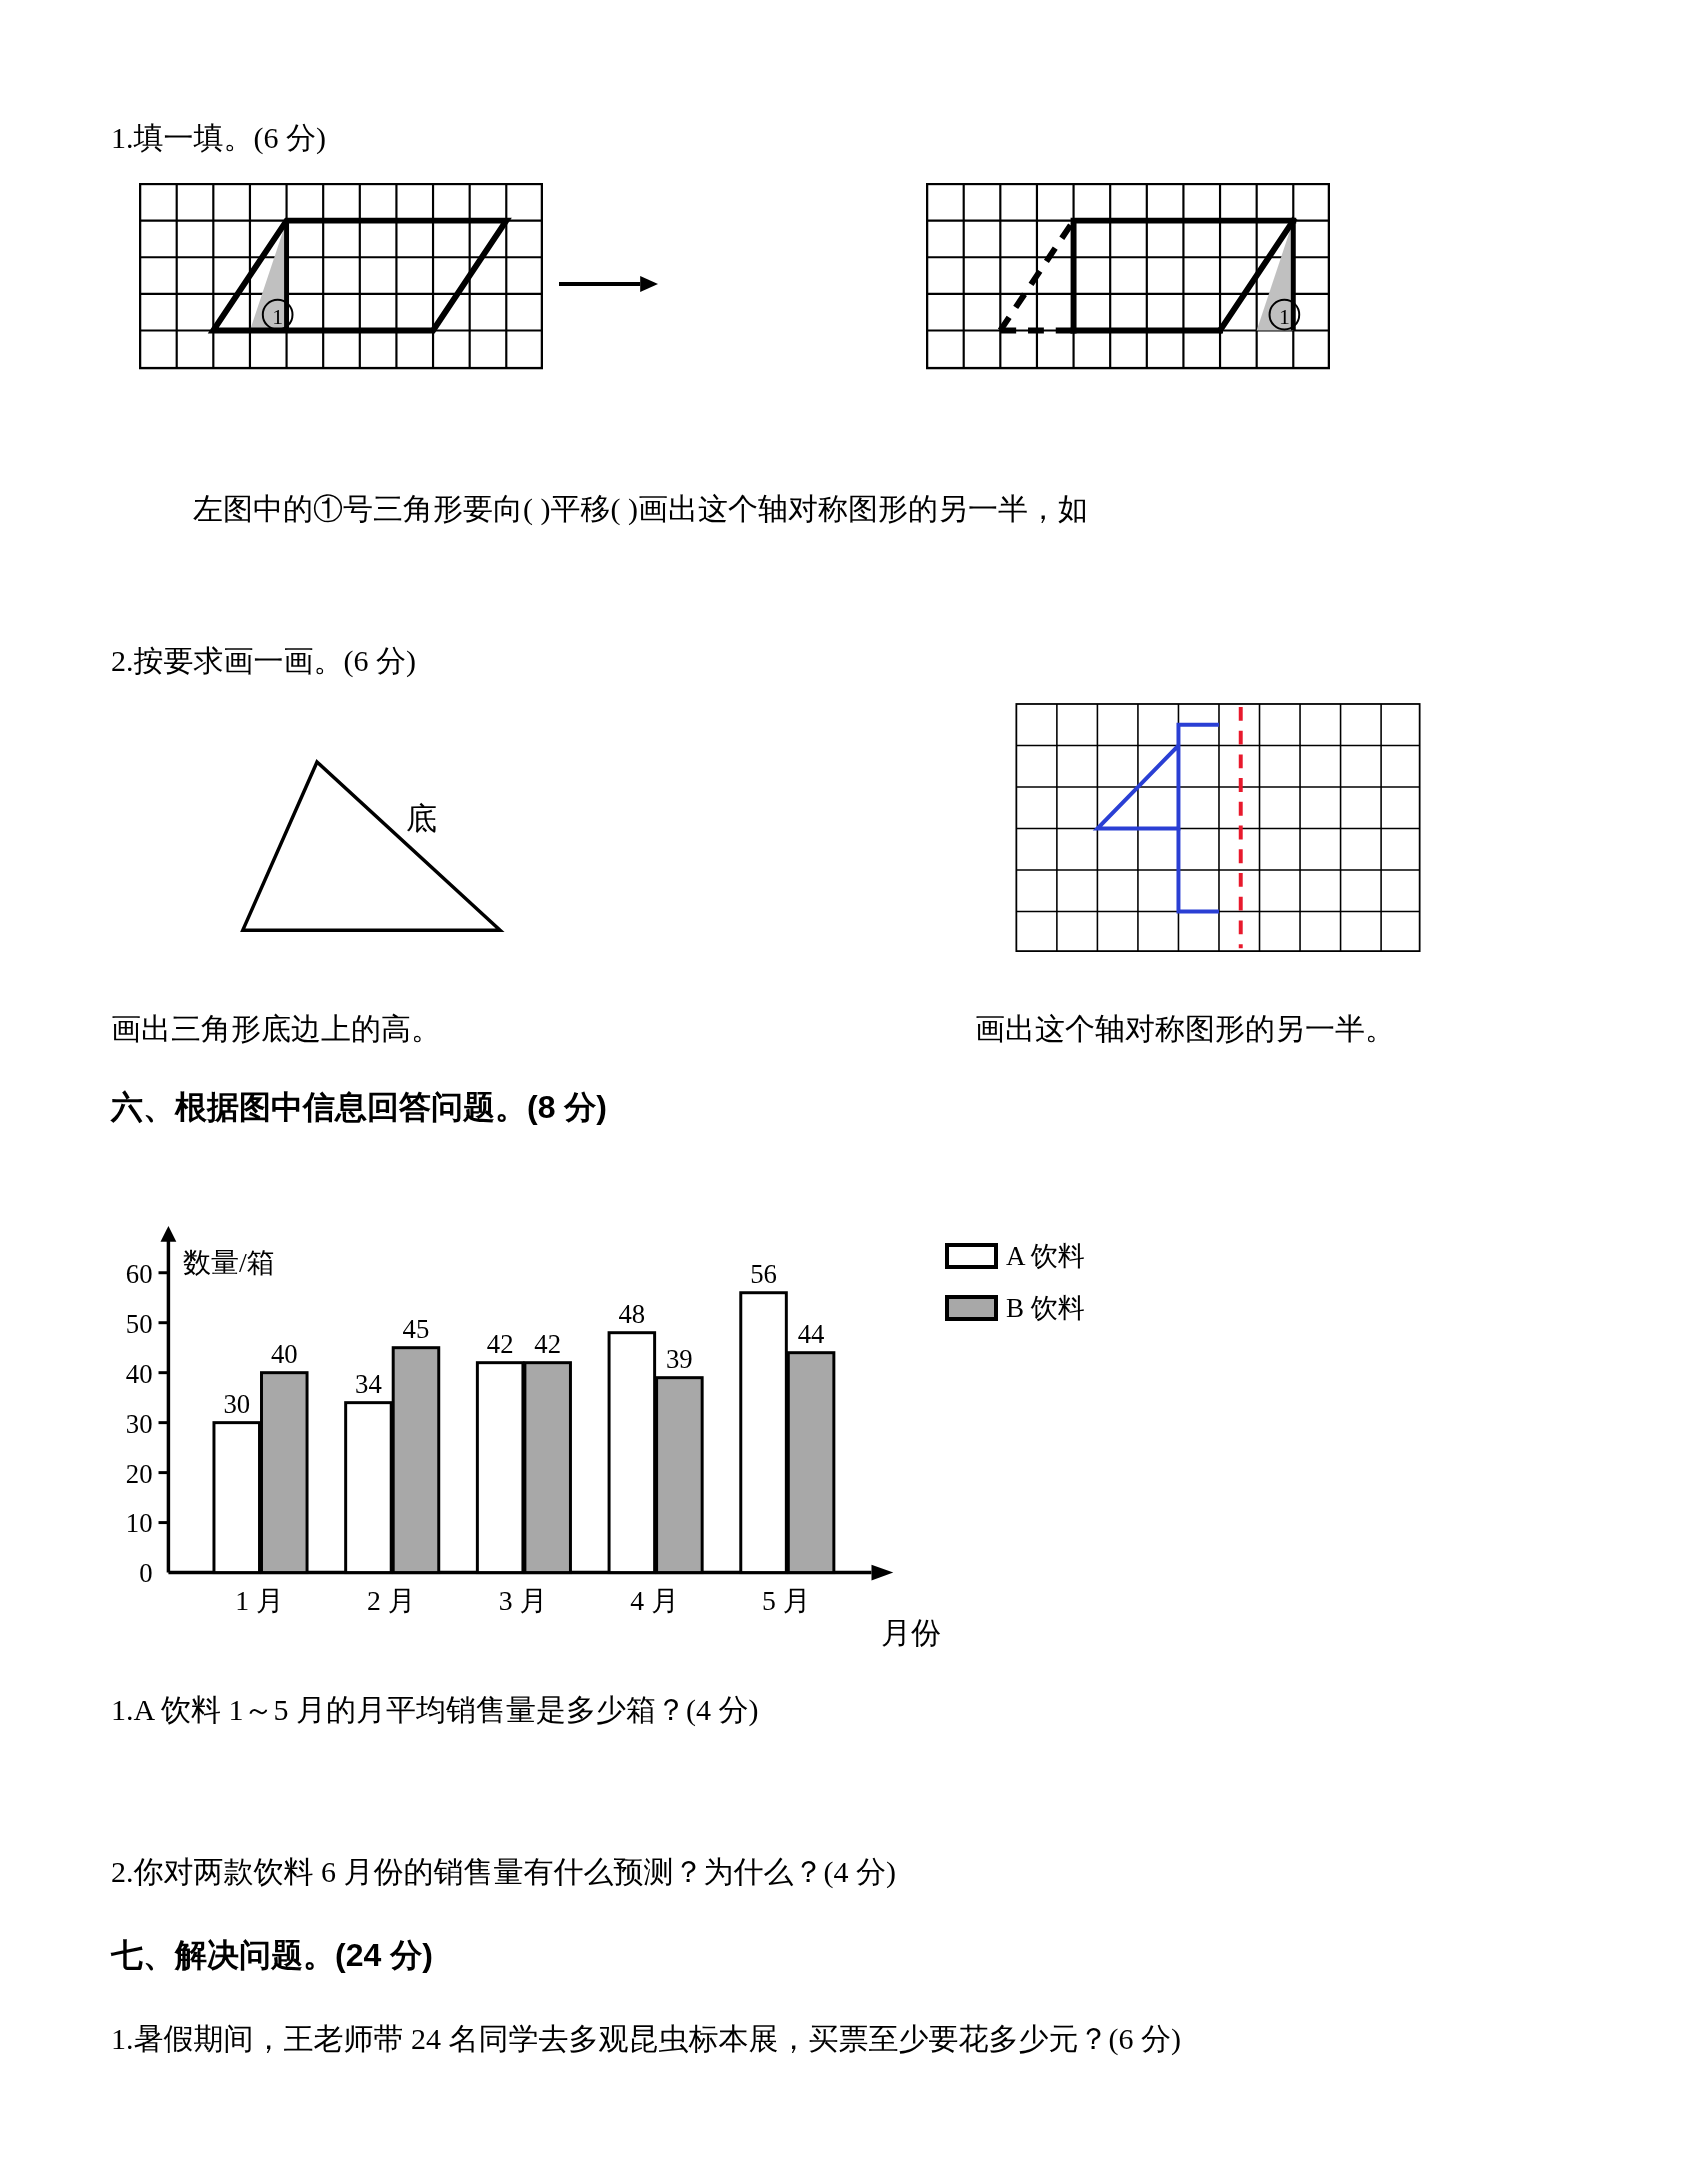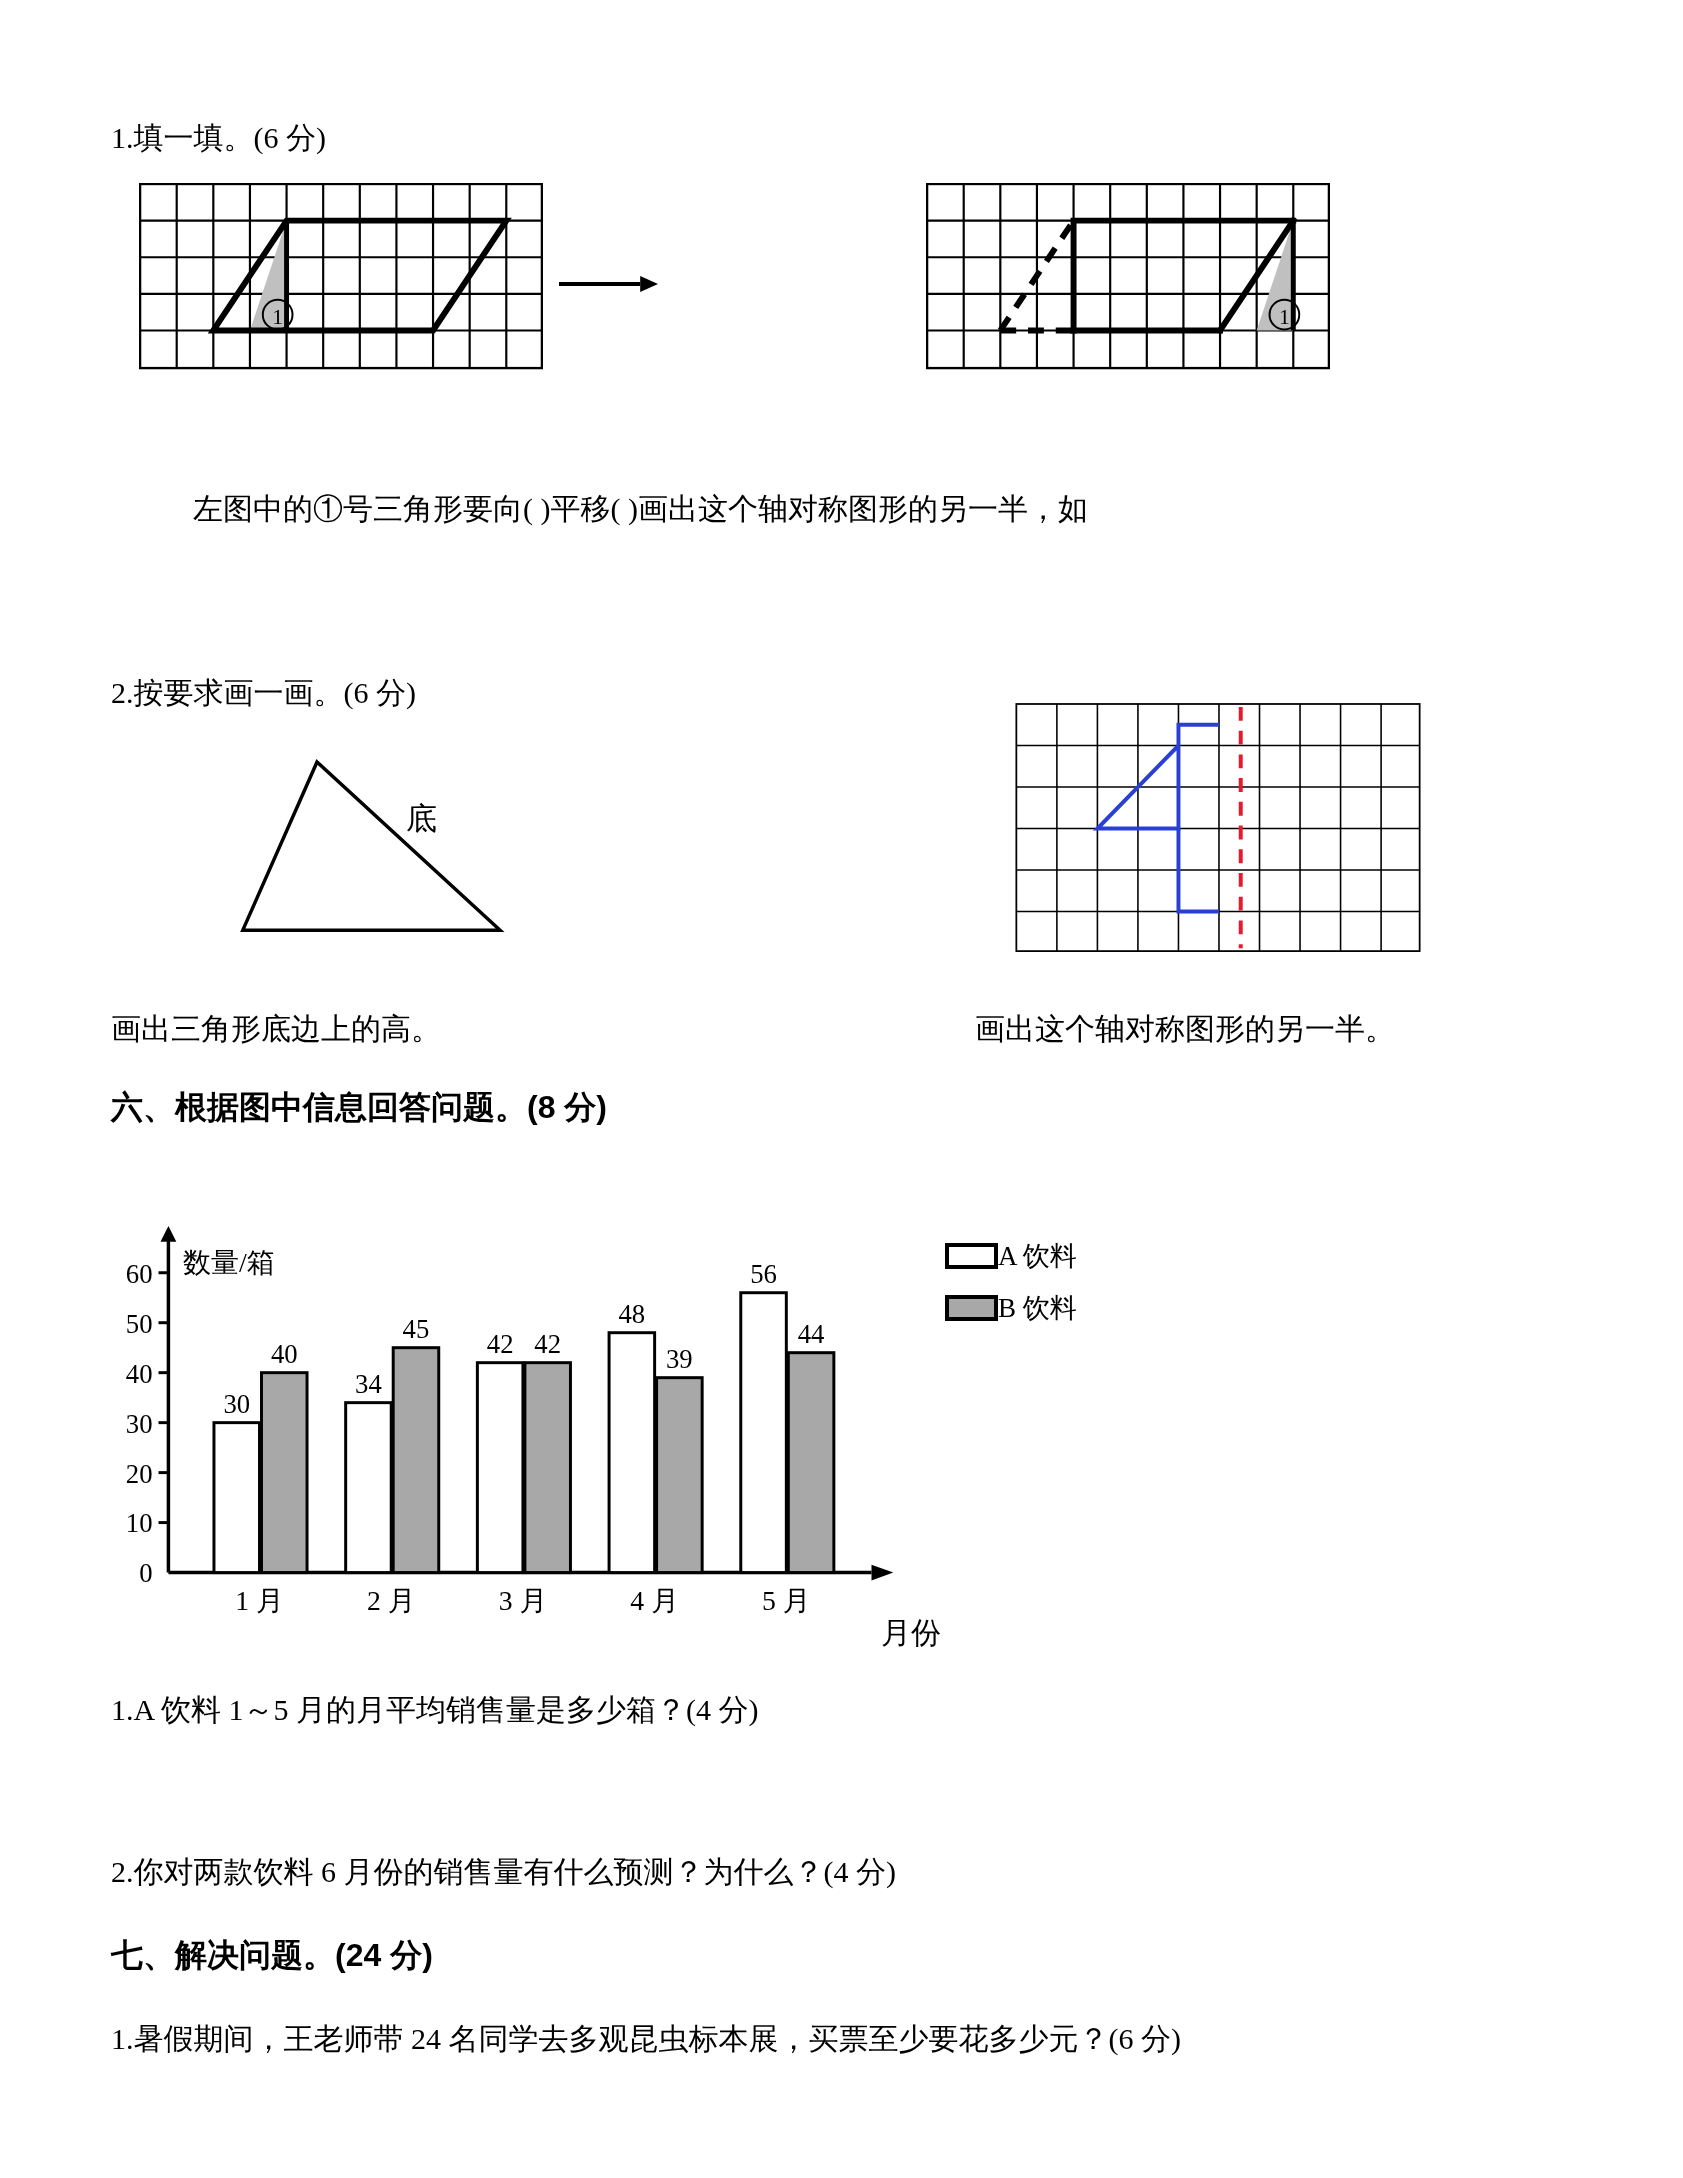--- a/index.html
+++ b/index.html
@@ -21,21 +21,21 @@
   .gridbox { position:absolute; }
   .gridbox svg { display:block; }
 
   
   #chart { position:absolute; left:109px; top:1218px; width:812px; height:416px; }
   .legend { position:absolute; }
   .legend-row { display:flex; align-items:center; margin-bottom:16px; }
   .swatch { width:53px; height:26px; border:4px solid #000; box-sizing:border-box; }
   .swatch.a { background:#ffffff; }
   .swatch.b { background:#a8a8a8; }
-  .legend-label { font-size:27px; margin-left:0; font-family:"Liberation Serif",serif; }
+  .legend-label { font-size:27px; margin-left:8px; font-family:"Liberation Serif",serif; }
 </style>
 </head>
 <body>
 
 <div class="page">
 
   <div class="txt" style="left:111px; top:119px;">1.填一填。(6 分)</div>
 
   <div class="gridbox" style="left:139px; top:183px;">
     <svg width="404" height="193" viewBox="0 0 408 195">
@@ -116,21 +116,21 @@
         <path d="M 75,149 L 149,149"></path>
       </g>
 
       <circle cx="362" cy="133" r="15" fill="none" stroke="#000" stroke-width="2"></circle>
       <text x="362" y="142" font-size="22" text-anchor="middle" font-family="Liberation Serif, serif">1</text>
     </svg>
   </div>
 
   <div class="txt" style="left:193px; top:490px;">左图中的①号三角形要向(        )平移(           )画出这个轴对称图形的另一半，如</div>
 
-  <div class="txt" style="left:111px; top:674px;">2.按要求画一画。(6 分)</div>
+  <div class="txt" style="left:111px; top:642px;">2.按要求画一画。(6 分)</div>
 
   <div class="gridbox" style="left:223px; top:752px;">
     <svg width="287" height="198" viewBox="0 0 290 200">
       <polygon points="95,10 280,180 20,180" fill="none" stroke="#000" stroke-width="3.5"></polygon>
     </svg>
   </div>
   <div class="txt" style="left:406px; top:800px; font-size:31px;">底</div>
 
   <div class="gridbox" style="left:1015px; top:703px;">
     <svg width="406" height="257" viewBox="0 0 410 260">

